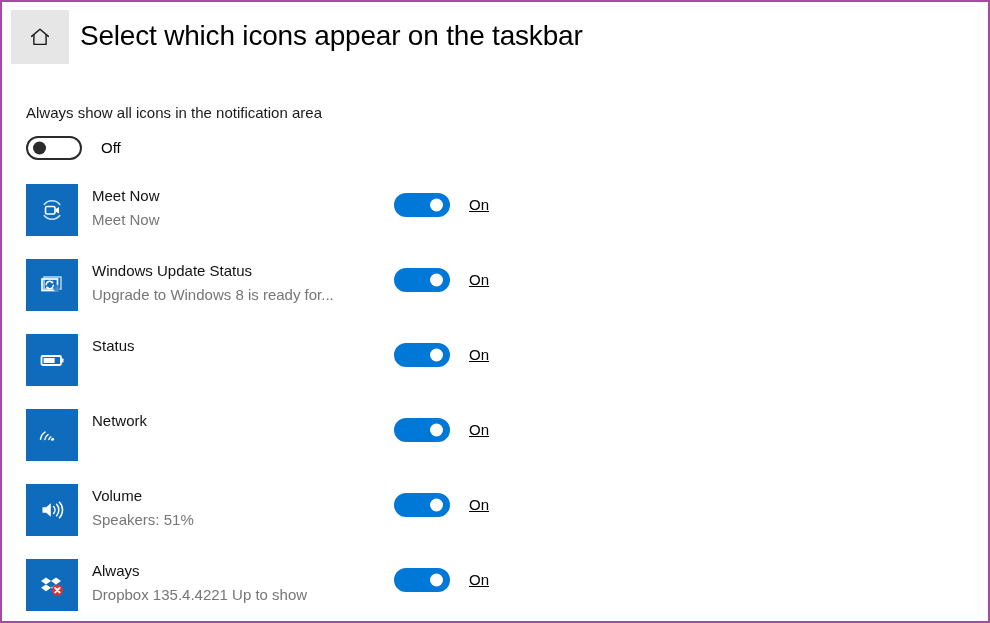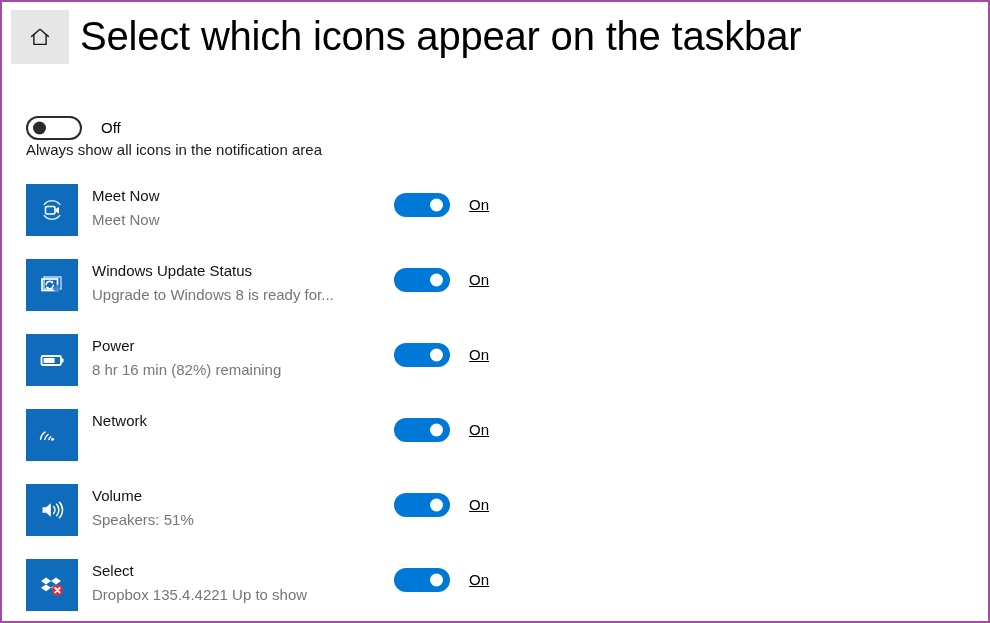--- a/index.html
+++ b/index.html
@@ -43,21 +43,21 @@
     align-items: center;
     justify-content: center;
     cursor: pointer;
   }
   #home-icon svg { display: block; }
 
   #page-title {
     position: absolute;
     left: 78px;
     top: 12px;
-    font-size: 40px;
+    font-size: 28px;
     font-weight: 300;
     color: #000000;
     letter-spacing: -0.2px;
     white-space: nowrap;
     line-height: 44px;
   }
 
   
   #master-section {
     position: absolute;
@@ -193,27 +193,27 @@
           <path d="M2.6 10.4 L11 3.2 L19.4 10.4" fill="none" stroke="#1a1a1a" stroke-width="1.4" stroke-linecap="round" stroke-linejoin="round"></path>
           <path d="M4.9 9.3 L4.9 18.4 L17.1 18.4 L17.1 9.3" fill="none" stroke="#1a1a1a" stroke-width="1.4" stroke-linecap="round" stroke-linejoin="round"></path>
         </svg>
       </span>
     </div>
 
     <div id="page-title">Select which icons appear on the taskbar</div>
   </div>
 
   <div id="master-section">
+    <div id="master-label">Always show all icons in the notification area</div>
     <div id="master-toggle-row">
       <div class="toggle off">
         <span class="knob"></span>
       </div>
       <span class="toggle-state-label">Off</span>
     </div>
-    <div id="master-label">Always show all icons in the notification area</div>
   </div>
 
   <div id="icon-list">
 
     <div class="icon-row">
       <div class="row-tile">
         <span>
           <svg width="30" height="30" viewBox="0 0 30 30" aria-hidden="true">
             <path d="M7.2 9.5 A10 10 0 0 1 22.8 9.5" fill="none" stroke="#cfe6fa" stroke-width="1.5" stroke-linecap="round"></path>
             <path d="M7.2 20.5 A10 10 0 0 0 22.8 20.5" fill="none" stroke="#cfe6fa" stroke-width="1.5" stroke-linecap="round"></path>
@@ -264,22 +264,21 @@
       <div class="row-tile">
         <span>
           <svg width="30" height="30" viewBox="0 0 30 30" aria-hidden="true">
             <rect x="4.5" y="11" width="19.5" height="9" rx="1.4" fill="none" stroke="#ffffff" stroke-width="1.8"></rect>
             <rect x="24.6" y="13.6" width="1.9" height="3.8" rx="0.7" fill="#ffffff"></rect>
             <rect x="6.6" y="13" width="11" height="5" fill="#ffffff"></rect>
           </svg>
         </span>
       </div>
       <div class="row-text">
-        <div class="row-title">Power</div>
-        <div class="row-subtitle">8 hr 16 min (82%) remaining</div>
+        <div class="row-title">Status</div>
       </div>
       <div class="row-toggle-wrap">
         <div class="toggle on">
           <span class="knob"></span>
         </div>
         <span class="toggle-state-label">On</span>
       </div>
     </div>
 
     <div class="icon-row">
@@ -336,21 +335,21 @@
             <path d="M9.0 7.6 L4.0 11.0 L9.0 14.4 L14.0 11.0 Z" fill="#ffffff"></path>
             <path d="M19.0 7.6 L14.0 11.0 L19.0 14.4 L24.0 11.0 Z" fill="#ffffff"></path>
             <path d="M9.0 14.4 L4.0 17.8 L9.0 21.2 L14.0 17.8 Z" fill="#ffffff"></path>
             <path d="M19.0 14.4 L14.0 17.8 L19.0 21.2 L24.0 17.8 Z" fill="#ffffff"></path>
             <circle cx="20.4" cy="20.2" r="5.6" fill="#d13438"></circle>
             <path d="M18.2 18.0 L22.6 22.4 M22.6 18.0 L18.2 22.4" stroke="#ffffff" stroke-width="1.9" stroke-linecap="round"></path>
           </svg>
         </span>
       </div>
       <div class="row-text">
-        <div class="row-title">Select</div>
+        <div class="row-title">Always</div>
         <div class="row-subtitle">Dropbox 135.4.4221 Up to show</div>
       </div>
       <div class="row-toggle-wrap">
         <div class="toggle on">
           <span class="knob"></span>
         </div>
         <span class="toggle-state-label">On</span>
       </div>
     </div>
 

